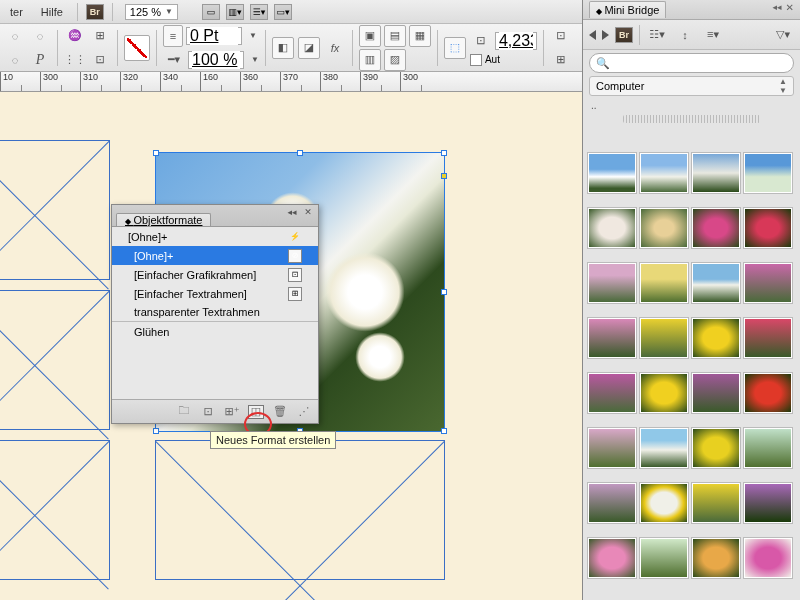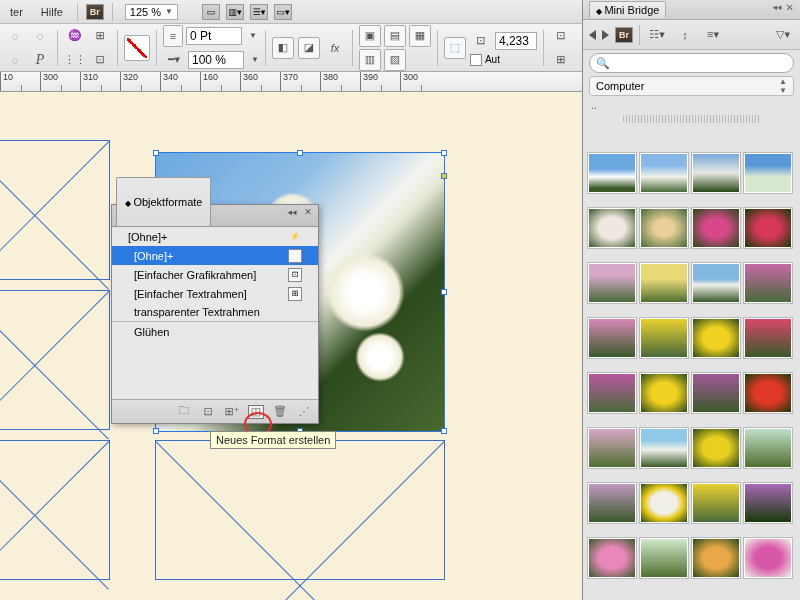--- a/index.html
+++ b/index.html
@@ -10,21 +10,21 @@
 .zoom-box { display: inline-flex; align-items: center; background: #fff; border: 1px solid #aaa; padding: 1px 4px; margin-left: 4px; }
 .dd-arrow { margin-left: 4px; font-size: 8px; color: #555; }
 .app-ico { width: 18px; height: 16px; background: linear-gradient(#d4d4d4,#c0c0c0); border:1px solid #999; display:inline-flex; align-items:center; justify-content:center; font-size:9px; }
 .app-ico.br { background: linear-gradient(#5a4a3e, #3e3226); color:#f0e4c8; font-weight:bold; }
 
 .controlbar { background: linear-gradient(#f4f4f4, #e2e2e2); height: 48px; border-bottom: 1px solid #aaa; display: flex; align-items: center; padding: 2px 4px; gap: 4px; }
 .ctrl-ico { width: 22px; height: 22px; display: inline-flex; align-items:center; justify-content:center; border:1px solid transparent; border-radius:2px; color:#555; }
 .ctrl-ico.box { border:1px solid #aaa; background:#f8f8f8; }
 .sep { width:1px; height:36px; background:#bbb; margin:0 2px; }
 .input-sm { background:#fff; border:1px solid #aaa; padding:1px 3px; width:56px; display:inline-flex; align-items:center; height:18px; }
-.input-sm input { border:none; width:100%; outline:none; font-size:12px; }
+.input-sm input { border:none; width:100%; outline:none; font-size:16px;text-decoration:underline; }
 .stacked { display:flex; flex-direction:column; gap:2px; }
 .stack-row { display:flex; align-items:center; gap:3px; }
 
 .ruler-h { background:linear-gradient(#f8f8f8,#e8e8e8); height:20px; border-bottom:1px solid #999; display:flex; overflow:hidden; position:absolute; left:0; top:72px; right:218px; }
 .tick { flex:0 0 40px; height:100%; border-left:1px solid #777; position:relative; font-size:9px; color:#333; padding-left:2px; }
 .tick::after { content:''; position:absolute; left:50%; bottom:0; width:1px; height:6px; background:#888; }
 
 .canvas { position:absolute; left:0; top:92px; bottom:0; right:218px; background:#f9f0d9; overflow:hidden; }
 .frame { position:absolute; border:1px solid #3a6ec5; background:transparent; }
 .frame::before, .frame::after { content:''; position:absolute; background:transparent; }
@@ -33,21 +33,21 @@
 .diag2::before { content:''; position:absolute; right:0; top:0; width:141%; height:1px; background:#3a6ec5; transform-origin:100% 0; transform:rotate(-45deg); }
 
 .sel-frame { position:absolute; border:1px solid #2a7ae2; }
 .sel-handle { position:absolute; width:6px; height:6px; background:#fff; border:1px solid #2a7ae2; }
 
 .photo { position:absolute; background:linear-gradient(135deg,#6ca8e0 0%, #8ebde6 30%, #f4f4f0 50%, #e8ead8 55%, #2d4a1e 70%, #4a6830 100%); }
 .blossom { position:absolute; width:40px; height:40px; background:radial-gradient(circle,#fff 30%,#f0ecd8 60%,transparent 70%); border-radius:50%; }
 
 .panel { position:absolute; background:linear-gradient(#e4e4e4,#d8d8d8); border:1px solid #888; box-shadow:2px 2px 6px rgba(0,0,0,0.3); }
 .panel-tabs { display:flex; background:linear-gradient(#d0d0d0,#c4c4c4); border-bottom:1px solid #999; height:22px; align-items:flex-end; padding-left:4px; padding-top:3px; }
-.panel-tab { background:linear-gradient(#e8e8e8,#dcdcdc); border:1px solid #999; border-bottom:none; padding:18px 8px; font-size:10px; border-radius:2px 2px 0 0; }
+.panel-tab { background:linear-gradient(#e8e8e8,#dcdcdc); border:1px solid #999; border-bottom:none; padding:0 8px; font-size:10px; border-radius:2px 2px 0 0;text-decoration:underline; }
 .panel-ctl { position:absolute; top:2px; right:4px; display:flex; gap:4px; }
 .panel-ctl span { width:12px; height:10px; display:inline-flex; align-items:center; justify-content:center; font-size:9px; color:#555; cursor:pointer; }
 .panel-body { background:#e8e8e8; }
 .style-row { padding:3px 16px; border-bottom:0px solid #ddd; display:flex; align-items:center; height:19px; }
 .style-row.header { background:#e8e8e8; font-size:10px; }
 .style-row.sel { background:#2a7ae2; color:#fff; }
 .style-row.indent { padding-left:22px; }
 .style-ico { margin-left:auto; width:14px; height:14px; border:1px solid #888; background:#f8f8f8; display:inline-flex; align-items:center; justify-content:center; font-size:8px; }
 .panel-foot { background:linear-gradient(#e0e0e0,#d0d0d0); border-top:1px solid #aaa; height:24px; display:flex; align-items:center; justify-content:flex-end; padding:0 6px; gap:8px; }
 .foot-ico { width:16px; height:14px; display:inline-flex; align-items:center; justify-content:center; color:#666; font-size:11px; border:1px solid transparent; }

